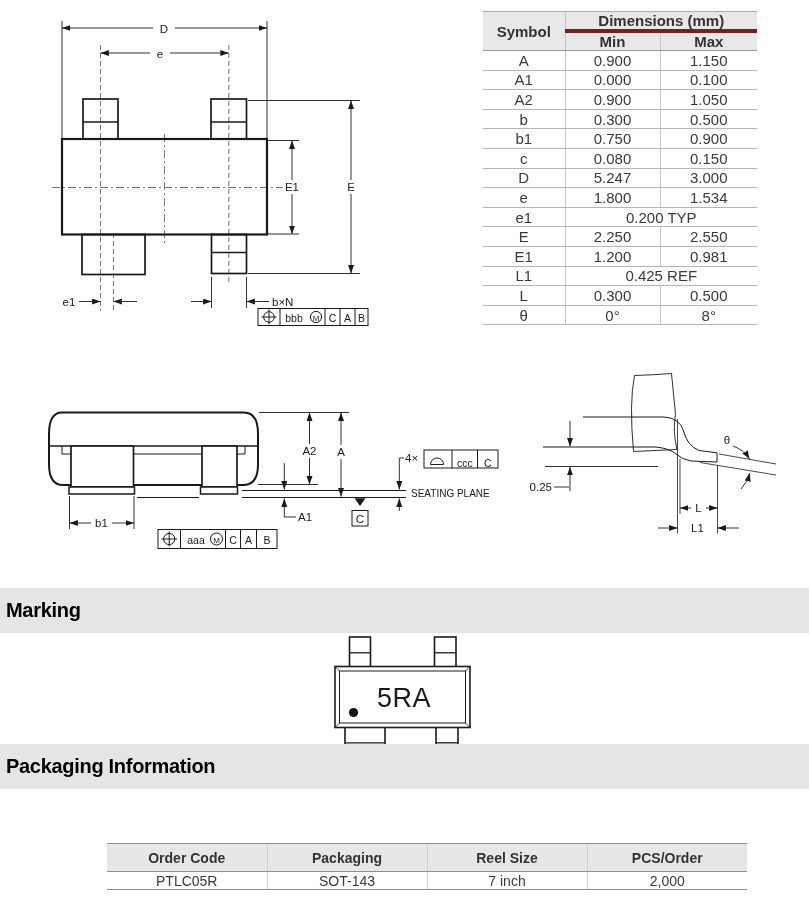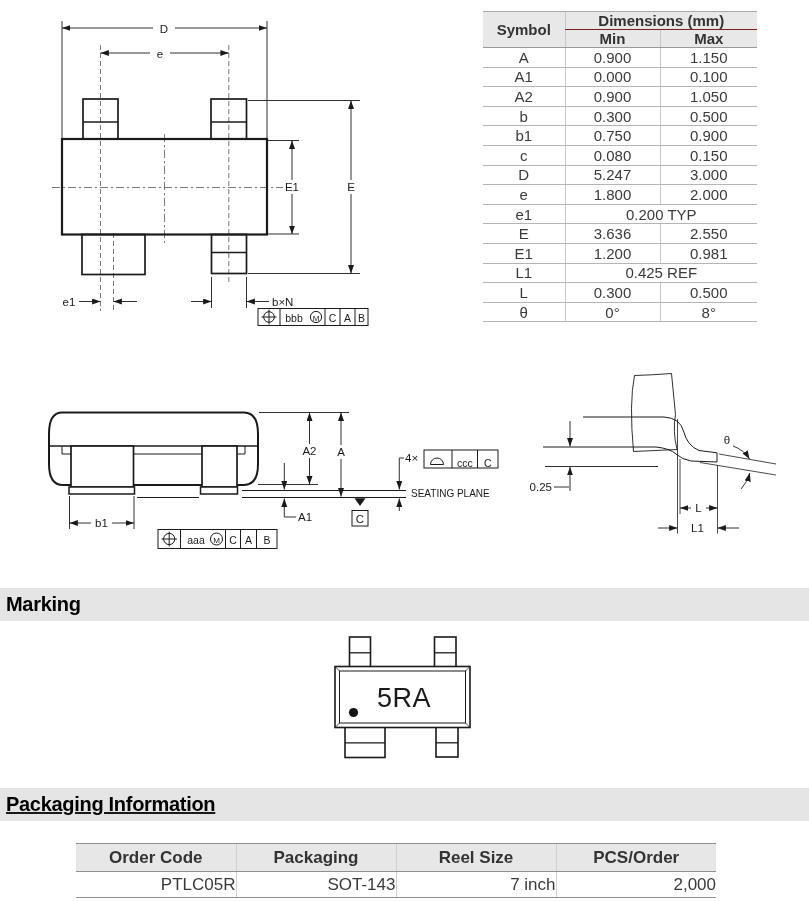--- a/index.html
+++ b/index.html
@@ -6,40 +6,40 @@
   html,body { background:#fff; }
   body { font-family:"Liberation Sans", sans-serif; color:#1a1a1a; }
   #page { position:relative; width:809px; height:901px; background:#ffffff; overflow:hidden; }
 
   svg text { font-family:"Liberation Sans", sans-serif; fill:#1a1a1a; }
   .dimlbl { font-size:11.5px; }
   .frlbl  { font-size:10.5px; }
   .smlbl  { font-size:10px; }
 
   
-  .band { position:absolute; left:0; width:809px; height:33px; background:#e5e5e5;
+  .band { position:absolute; left:0; width:809px; height:45px; background:#e5e5e5;
           display:flex; align-items:center; }
   .band span { font-size:20px; font-weight:bold; color:#000; letter-spacing:-0.3px; padding-left:6px; }
 
   
   #dims-table { position:absolute; left:483px; top:11px; width:274px;
                 border-collapse:collapse; table-layout:fixed; font-size:15px; color:#3a3a3a; }
   #dims-table th { background:#e8e8e8; font-weight:bold; color:#333; height:17.5px;
                    border-top:1px solid #aaa; }
-  #dims-table th.dims { border-bottom:1px solid #7f1d1d; }
+  #dims-table th.dims { border-bottom:4px solid #7f1d1d; }
   #dims-table thead tr:last-child th, #dims-table th.sym { border-bottom:1px solid #999; }
   #dims-table td { text-align:center; height:19.6px; padding:0; border-bottom:1px solid #b5b5b5; }
   #dims-table .cdiv, #dims-table th.ml, #dims-table th.dims { border-left:1px solid #c6c6c6; }
 
   
-  #pkg-table { position:absolute; left:76px; top:843px; width:640px;
-               border-collapse:collapse; table-layout:fixed; font-size:17px; color:#3a3a3a; }
+  #pkg-table { position:absolute; left:107px; top:843px; width:640px;
+               border-collapse:collapse; table-layout:fixed; font-size:14px; color:#3a3a3a; }
   #pkg-table th { background:#e7e7e7; font-weight:bold; color:#333; height:28px;
                   border-top:1px solid #8f8f8f; border-bottom:1px solid #8f8f8f; }
-  #pkg-table td { text-align:right; height:26px; padding:0; border-bottom:1px solid #8f8f8f; }
+  #pkg-table td { text-align:center; height:18px; padding:0; border-bottom:1px solid #8f8f8f; }
   #pkg-table th.ml, #pkg-table .cdiv { border-left:1px solid #cfcfcf;margin-left:7px; }
   #pkg-table th { text-align:center; }
 </style>
 </head>
 <body>
 
 <div id="page">
 
   <svg style="position:absolute;left:0;top:0;" width="480" height="350" viewBox="0 0 480 350">
     <defs>
@@ -182,29 +182,29 @@
           <td class="cdiv">0.150</td>
         </tr>
         <tr>
           <td>D</td>
           <td class="cdiv">5.247</td>
           <td class="cdiv">3.000</td>
         </tr>
         <tr>
           <td>e</td>
           <td class="cdiv">1.800</td>
-          <td class="cdiv">2.000</td>
+          <td class="cdiv">1.534</td>
         </tr>
         <tr>
           <td>e1</td>
           <td colspan="2" class="cdiv">0.200 TYP</td>
         </tr>
         <tr>
           <td>E</td>
-          <td class="cdiv">3.636</td>
+          <td class="cdiv">2.250</td>
           <td class="cdiv">2.550</td>
         </tr>
         <tr>
           <td>E1</td>
           <td class="cdiv">1.200</td>
           <td class="cdiv">0.981</td>
         </tr>
         <tr>
           <td>L1</td>
           <td colspan="2" class="cdiv">0.425 REF</td>
@@ -371,21 +371,21 @@
       <line x1="436" y1="742.8" x2="458" y2="742.8" stroke-width="1.3"></line>
       <line x1="335" y1="666.5" x2="339.5" y2="671" stroke-width="0.8" fill="none"></line>
       <line x1="470" y1="666.5" x2="465.5" y2="671" stroke-width="0.8" fill="none"></line>
       <line x1="335" y1="727.5" x2="339.5" y2="723" stroke-width="0.8" fill="none"></line>
       <line x1="470" y1="727.5" x2="465.5" y2="723" stroke-width="0.8" fill="none"></line>
     </g>
     <circle cx="353.5" cy="712.5" r="4.6" fill="#141414"></circle>
     <text x="404" y="707" text-anchor="middle" font-size="27" fill="#1d1d1d" letter-spacing="0.5">5RA</text>
   </svg>
 
-  <div class="band" style="top:788px;text-decoration:underline;">
+  <div class="band" style="top:744px;">
     <span>Packaging Information</span>
   </div>
 
   <table id="pkg-table">
     <colgroup>
         <col style="width:160px">
         <col style="width:160px">
         <col style="width:160px">
         <col style="width:160px">
       </colgroup>

